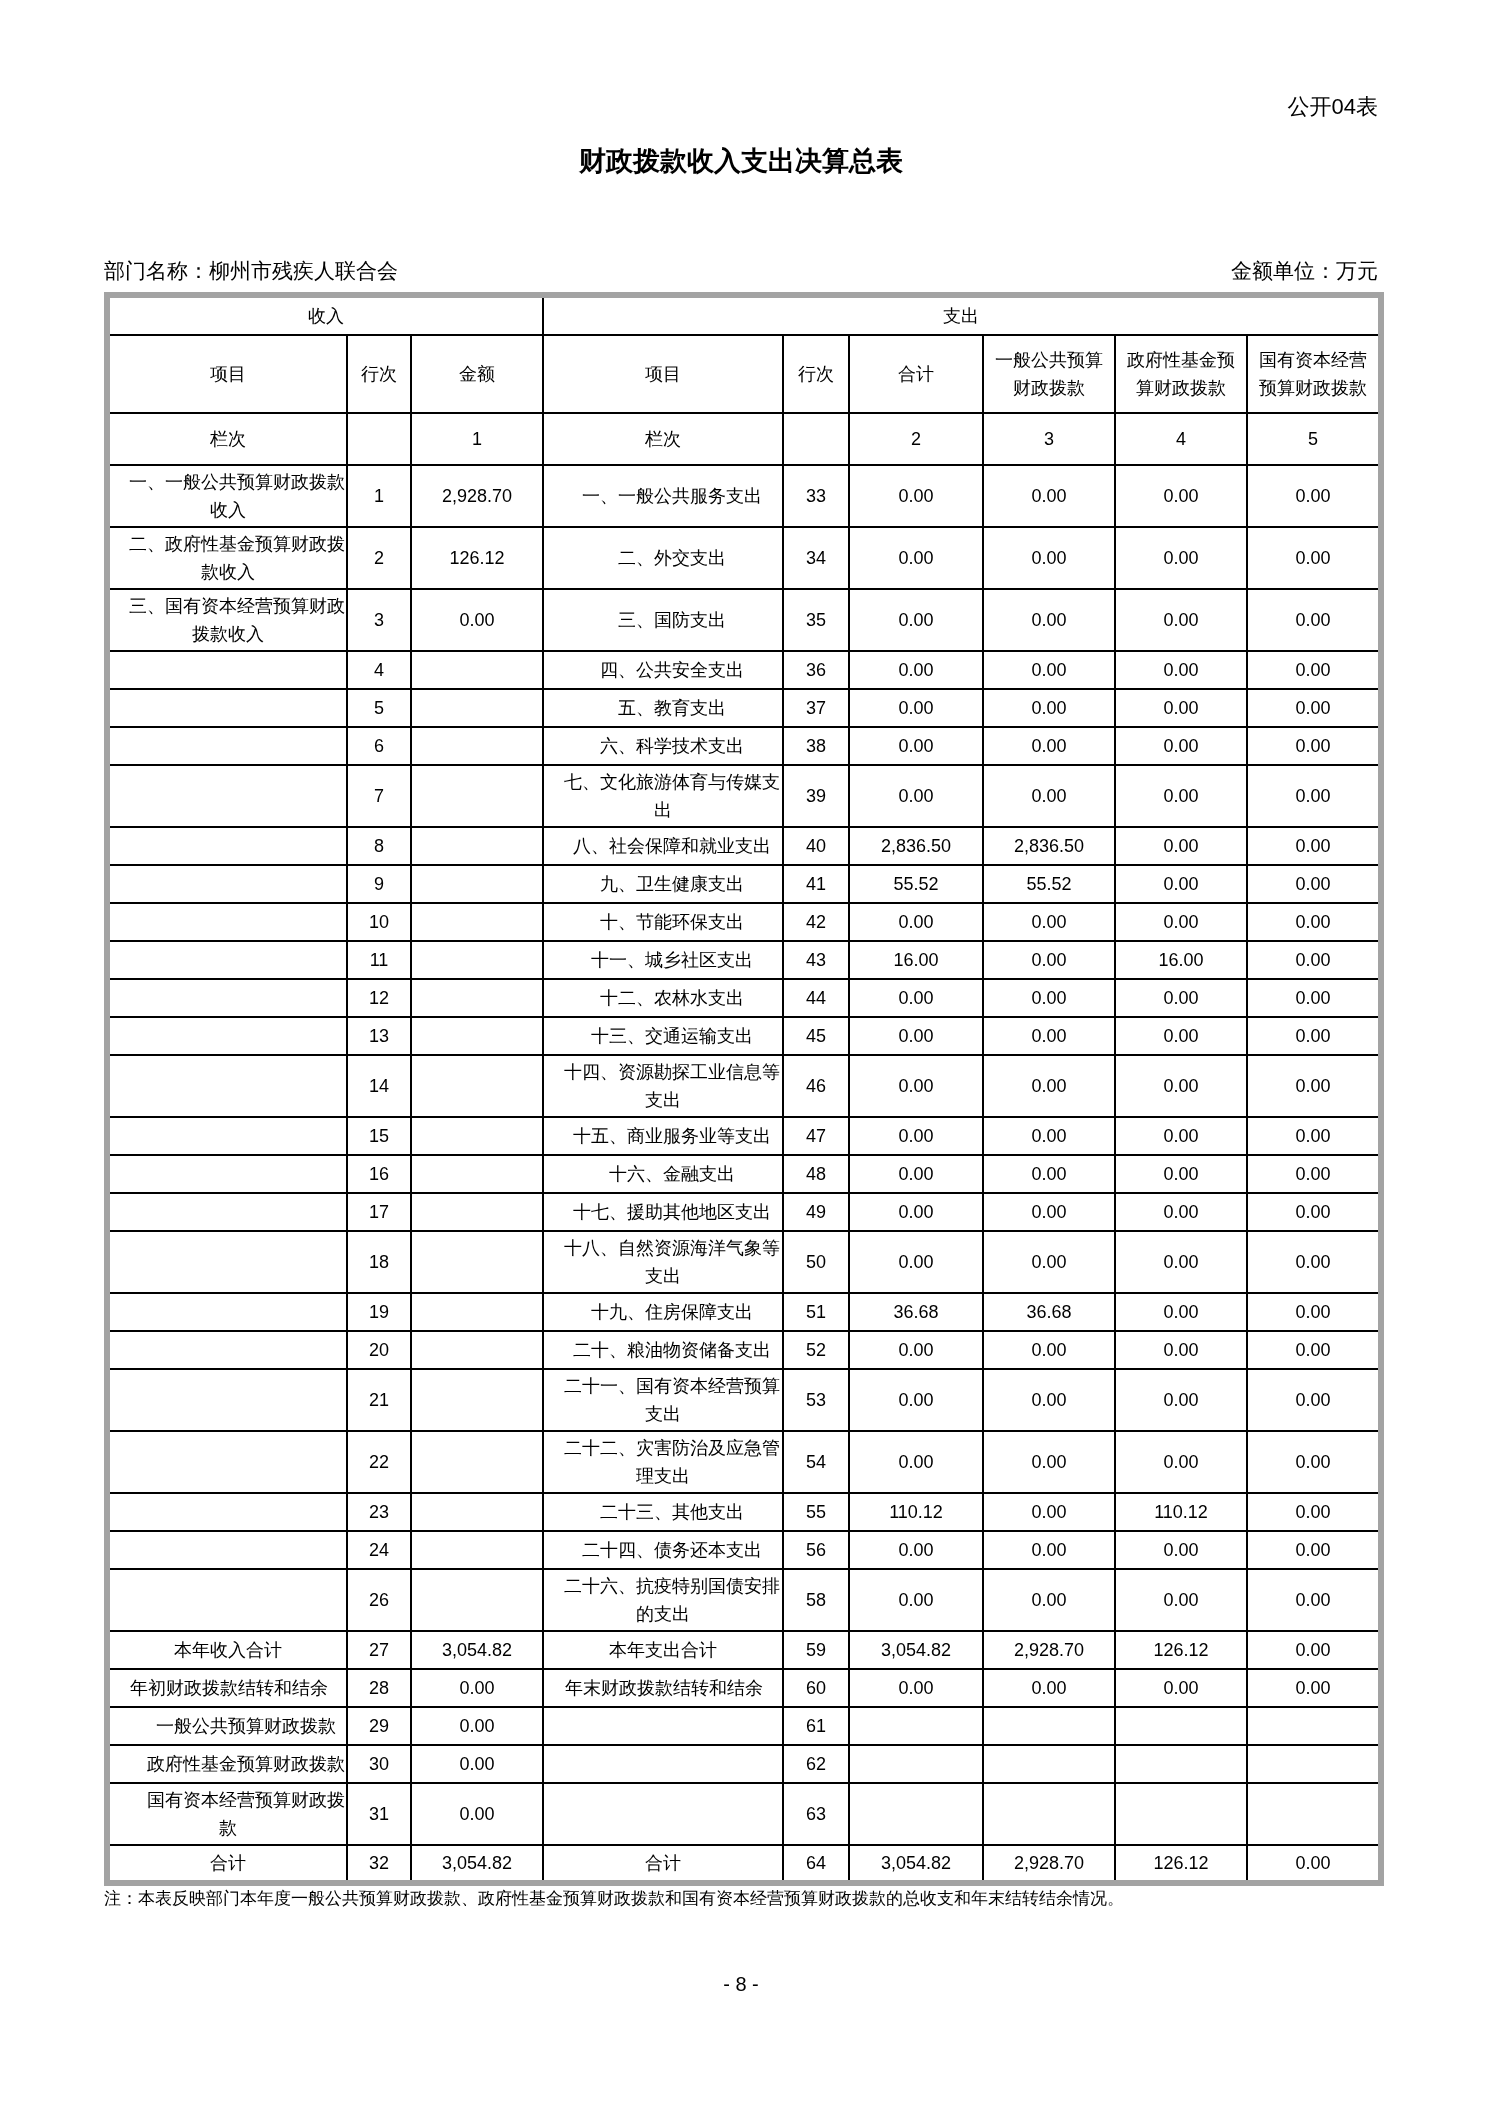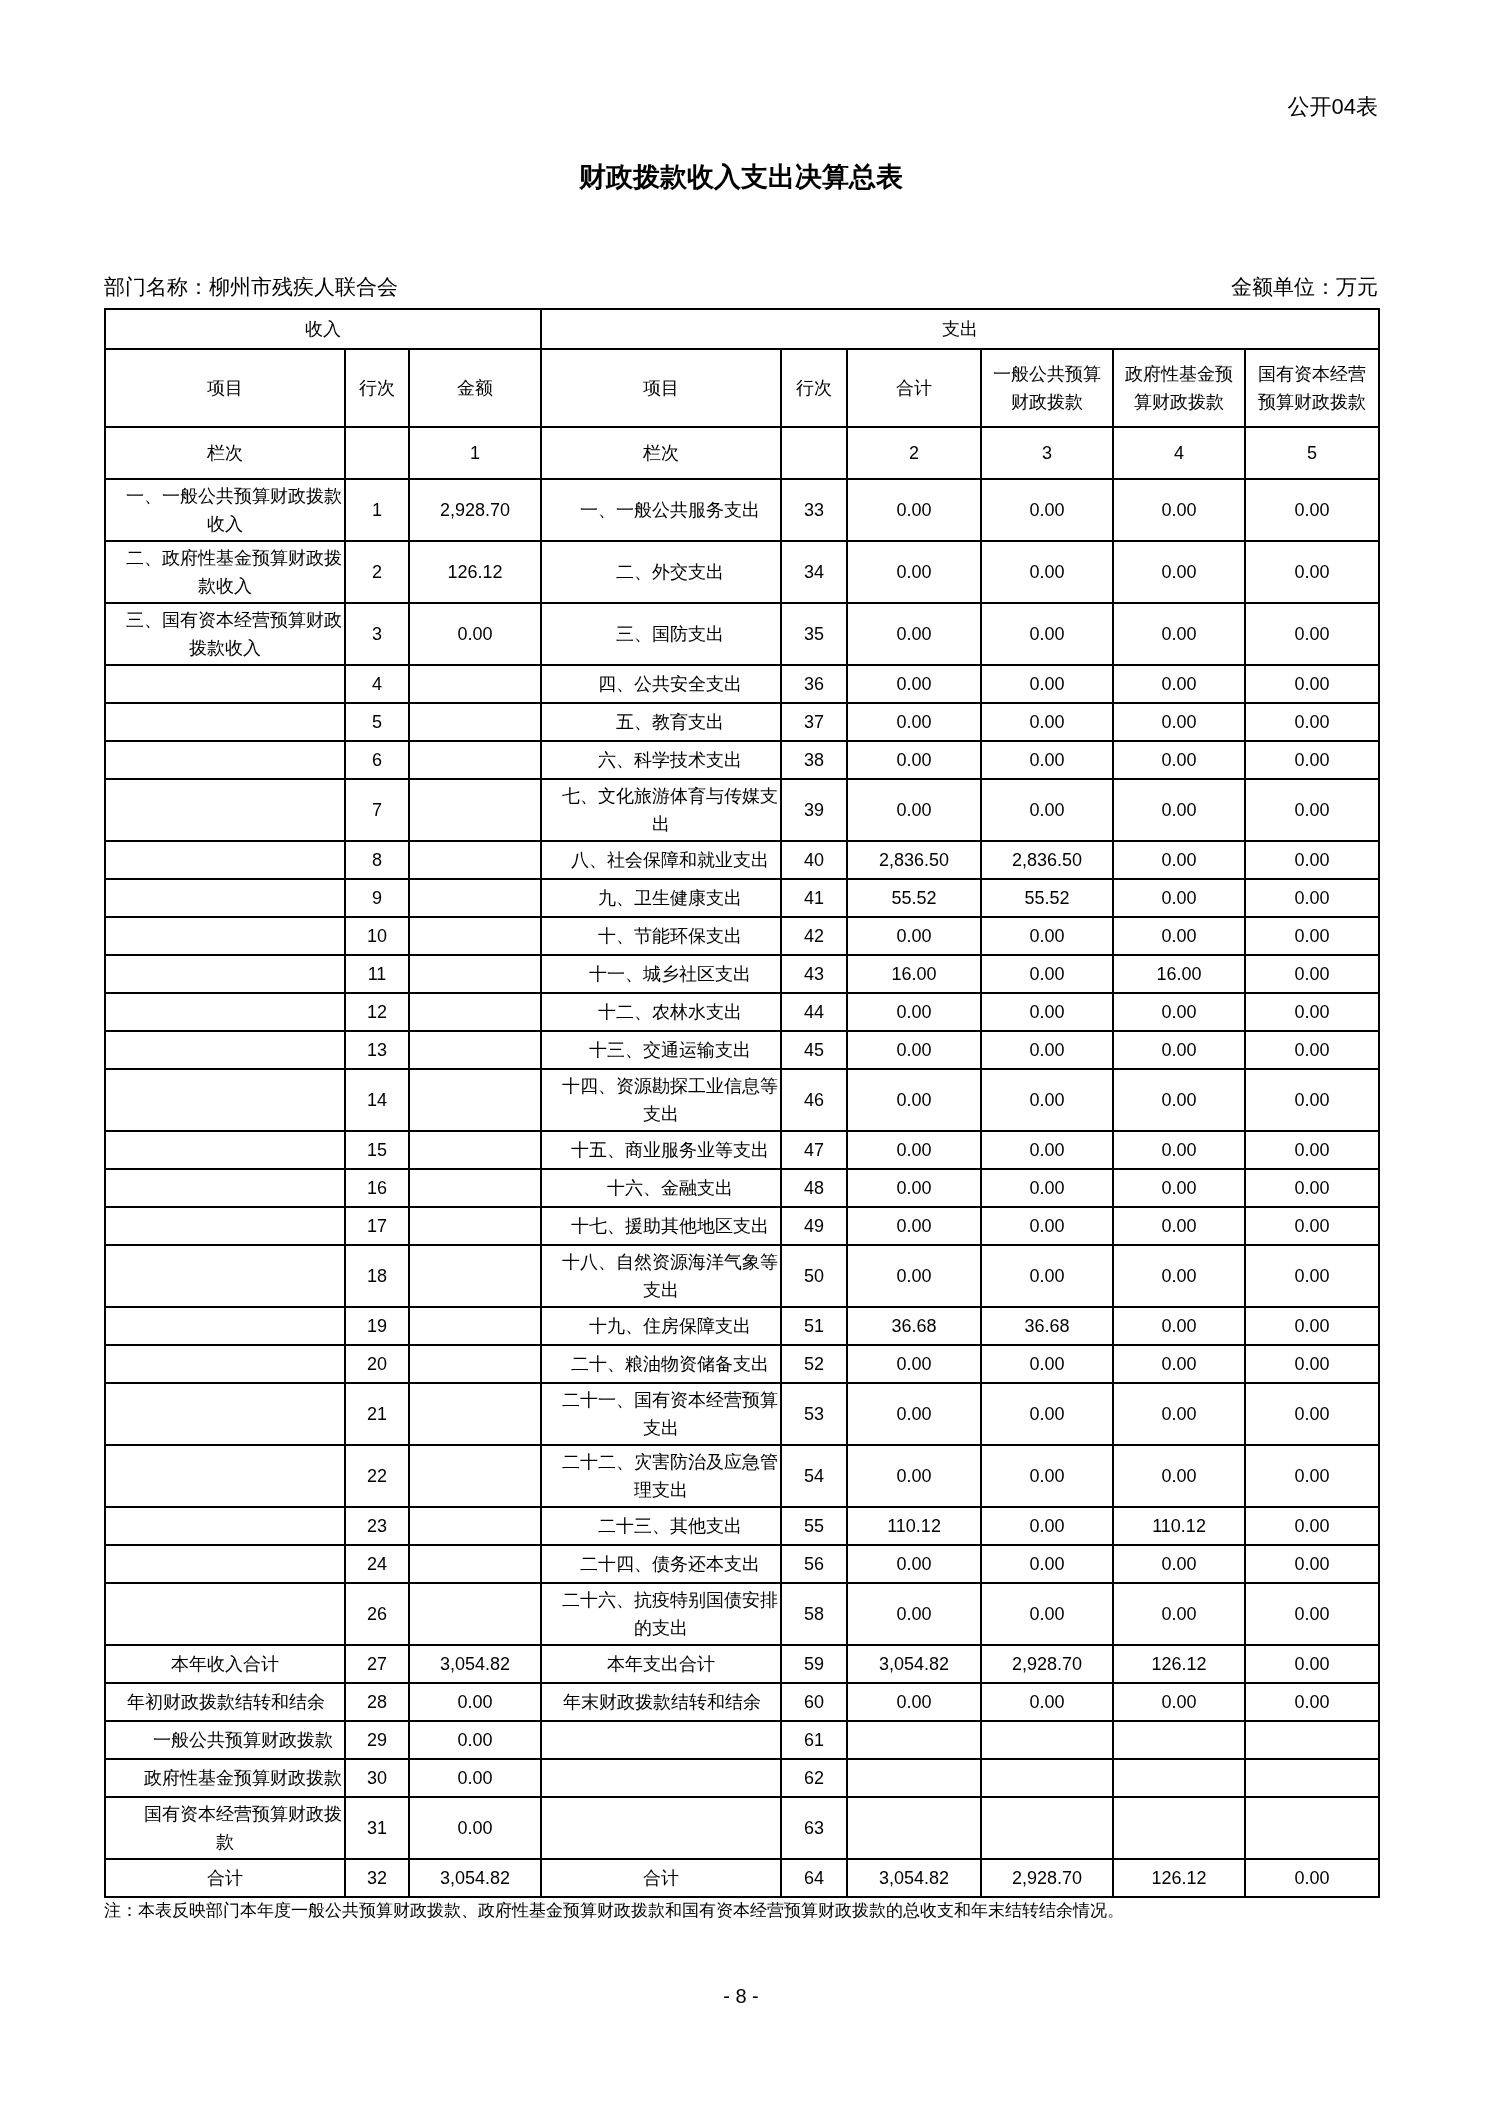--- a/index.html
+++ b/index.html
@@ -23,40 +23,40 @@
     width: 1274px;
     padding-top: 92px;
     box-sizing: border-box;
   }
   .form-label {
     text-align: right;
     font-size: 22px;
     line-height: 30px;
   }
   .doc-title {
-    margin-top: 36px;
+    margin-top: 20px;
     text-align: center;
     font-size: 27px;
     font-weight: bold;
     line-height: 38px;
   }
   .meta-row {
     margin-top: 76px;
     display: flex;
     justify-content: space-between;
     align-items: center;
     font-size: 21px;
     line-height: 30px;
     margin-bottom: 6px;
   }
   table.fiscal {
     border-collapse: collapse;
     table-layout: fixed;
     width: 1274px;
-    border: 1px solid #a3a3a3;
+    border: 6px solid #a3a3a3;
   }
   table.fiscal th, table.fiscal td {
     border: 2px solid #000;
     font-size: 18px;
     font-weight: 400;
     line-height: 28px;
     vertical-align: middle;
     padding: 2px 0;
     overflow: hidden;
     box-sizing: border-box;

